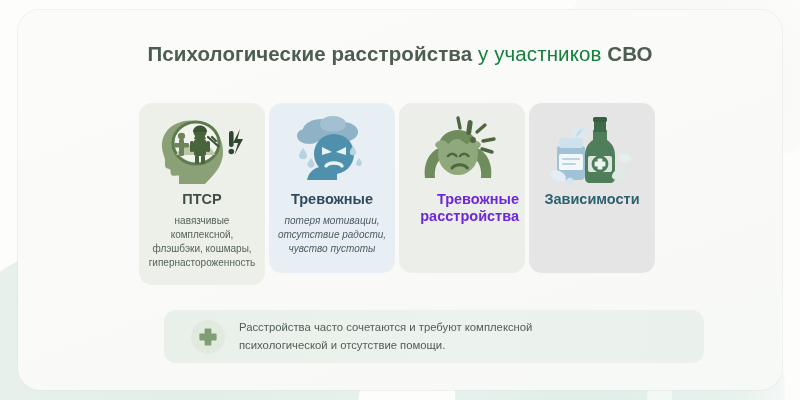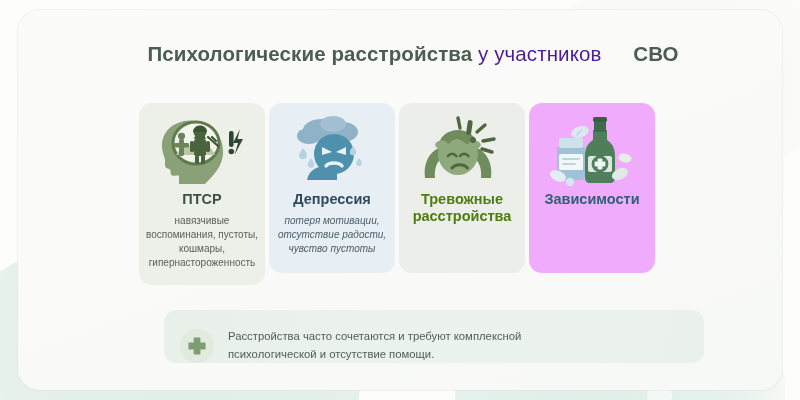--- a/index.html
+++ b/index.html
@@ -83,25 +83,24 @@
     right: 0;
     top: 42px;
     text-align: center;
     font-size: 20.5px;
     letter-spacing: .1px;
     white-space: nowrap;
   }
   #title .b {
     font-weight: 700;
     color: #4d5d51;
-    margin-left: 26px;
   }
   #title .l {
     font-weight: 400;
-    color: #4c1d95;
+    color: #15803d;
   }
 
   
   #cards {
     position: absolute;
     left: 139px;
     top: 103px;
     width: 522px;
     height: 182px;
     display: flex;
@@ -115,61 +114,61 @@
     box-sizing: border-box;
     text-align: center;
     position: relative;
   }
   .card.tall { min-height: 182px; }
   .card.short { min-height: 170px; }
 
   .c-green  { background: #edf0e8; }
   .c-blue   { background: #e7eff5; }
   .c-gray   { background: #eceeea; }
-  .c-ice    { background: #f0abfc; }
+  .c-ice    { background: #e5e5e5; }
 
   .card .art {
     height: 74px;
     display: flex;
     align-items: center;
     justify-content: center;
     margin-bottom: 4px;
   }
   .card h3 {
     margin: 0 0 6px;
     font-size: 14.5px;
     font-weight: 700;
     line-height: 1.16;
   }
   .t-dark  { color: #3f4f44; }
   .t-navy  { color: #2f4a5c; }
-  .t-slate { color: #4d7c0f; }
+  .t-slate { color: #6d28d9; text-align: right; }
   .t-teal  { color: #2d6170; }
 
   .card p {
     margin: 0;
     font-size: 10px;
     line-height: 1.42;
     color: #55625a;
   }
   .card.c-blue p, .card.c-ice p { color: #4a5b65; font-style: italic; }
 
   
   #note {
     position: absolute;
     left: 164px;
     top: 310px;
     width: 540px;
     height: 53px;
     border-radius: 12px;
     background: linear-gradient(100deg, #e9f0ea 0%, #ecf2ed 55%, #eaf1ec 100%);
     display: flex;
-    align-items: flex-end;
+    align-items: center;
     gap: 14px;
-    padding: 0 16px;
+    padding: 0 27px;
     box-sizing: border-box;
   }
   #note .badge {
     flex: 0 0 auto;
     width: 34px;
     height: 34px;
     border-radius: 50%;
     background: #e2eae0;
     display: flex;
     align-items: center;
@@ -231,21 +230,21 @@
           </g>
 
           <g fill="#2f4632">
             <rect x="73" y="16" width="4.6" height="16" rx="2"></rect>
             <circle cx="75.3" cy="36.5" r="2.8"></circle>
             <path d="M84 14l-7 14h5l-3.5 12L87 24h-5.5z"></path>
           </g>
         </svg>
       </div>
       <h3 class="t-dark">ПТСР</h3>
-      <p>навязчивые воспоминания, пустоты, кошмары, гипернастороженность</p>
+      <p>навязчивые комплексной, флэшбэки, кошмары, гипернастороженность</p>
     </div>
 
     <div class="card c-blue short">
       <div class="art">
         <svg width="86" height="72" viewBox="0 0 86 72" aria-hidden="true">
 
           <g fill="#8fb2c6">
             <ellipse cx="33" cy="16" rx="19" ry="11"></ellipse>
             <ellipse cx="54" cy="18" rx="15" ry="10"></ellipse>
             <ellipse cx="20" cy="22" rx="12" ry="8"></ellipse>
@@ -265,21 +264,21 @@
           <path d="M37 52c3-4 13-4 16 0" stroke="#e9f2f6" stroke-width="3.4" fill="none" stroke-linecap="round"></path>
 
           <g fill="#b7d2e2">
             <path d="M14 34c0 0-4 5-4 7.2a4 4 0 008 0C18 39 14 34 14 34z"></path>
             <path d="M22 44c0 0-3.4 4.4-3.4 6.3a3.4 3.4 0 006.8 0C25.4 48.4 22 44 22 44z"></path>
             <path d="M64 32c0 0-3.2 4.2-3.2 6a3.2 3.2 0 006.4 0C67.2 36.2 64 32 64 32z"></path>
             <path d="M70 44c0 0-2.8 3.6-2.8 5.2a2.8 2.8 0 005.6 0C72.8 47.6 70 44 70 44z"></path>
           </g>
         </svg>
       </div>
-      <h3 class="t-navy">Депрессия</h3>
+      <h3 class="t-navy">Тревожные</h3>
       <p>потеря мотивации, отсутствие радости, чувство пустоты</p>
     </div>
 
     <div class="card c-gray short">
       <div class="art">
         <svg width="94" height="72" viewBox="0 0 94 72" aria-hidden="true">
 
           <path d="M10 64c-2-14 4-26 14-30l6 8c-8 4-11 12-10 22z" fill="#6f8c5d"></path>
           <path d="M76 64c2-14-4-26-14-30l-6 8c8 4 11 12 10 22z" fill="#6f8c5d"></path>
 

